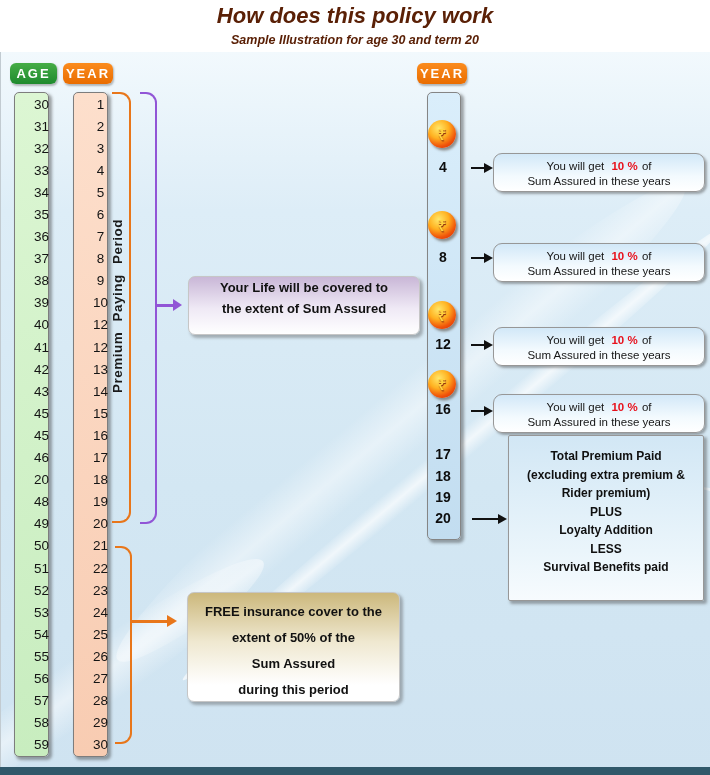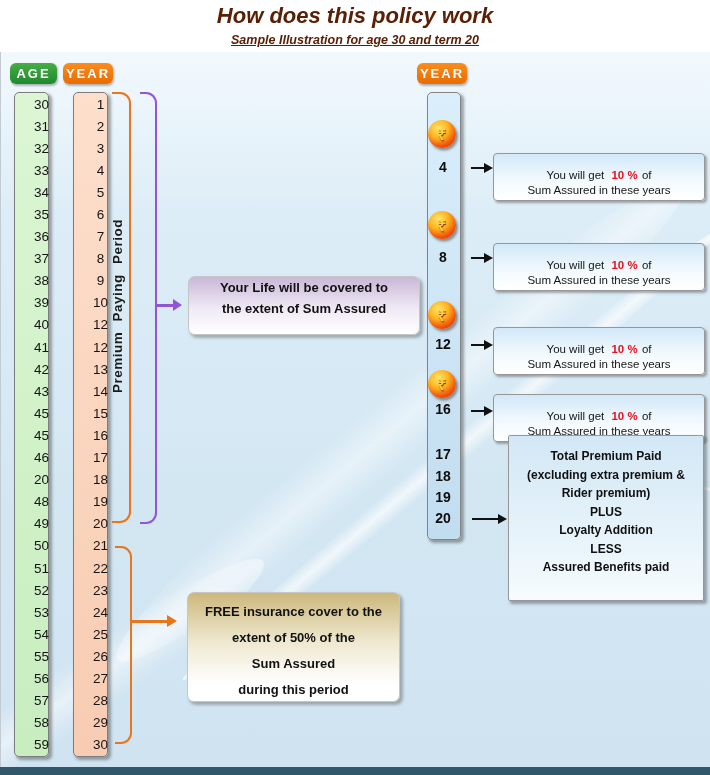--- a/index.html
+++ b/index.html
@@ -3,21 +3,21 @@
 <meta charset="utf-8">
 <style>
   html,body{margin:0;padding:0;background:#ffffff;}
   #page{position:relative;width:710px;height:775px;background:#ffffff;overflow:hidden;
         font-family:"Liberation Sans", sans-serif;}
 
   
   .title{position:absolute;left:0;top:3px;width:710px;text-align:center;
          font-size:22px;font-weight:bold;font-style:italic;color:#5a2006;}
   .subtitle{position:absolute;left:0;top:33px;width:710px;text-align:center;
-         font-size:12.5px;font-weight:bold;font-style:italic;color:#5a2006;text-decoration:underline;}
+         font-size:12.5px;font-weight:bold;font-style:italic;color:#5a2006;}
 
   
   .panel{position:absolute;left:0;top:52px;width:710px;height:723px;overflow:hidden;
          border-left:1px solid #c2cbd1;
          background:linear-gradient(to bottom,#f2f9fd 0%,#ddedf7 22%,#d3e7f3 60%,#cfe3f1 100%);}
   .swoosh1{position:absolute;left:30px;top:330px;width:740px;height:80px;border-radius:50%;
          background:linear-gradient(to bottom,rgba(255,255,255,0) 10%,rgba(255,255,255,.6) 50%,rgba(255,255,255,0) 90%);
          transform:rotate(-40deg);opacity:.75;}
   .swoosh2{position:absolute;left:100px;top:390px;width:700px;height:26px;border-radius:50%;
          background:linear-gradient(to bottom,rgba(255,255,255,0),rgba(255,255,255,.85),rgba(255,255,255,0));
@@ -89,22 +89,22 @@
   .blk-line{position:absolute;height:2.3px;background:#111;}
   .a1{left:471px;top:167px;width:14px;} .a2{left:471px;top:257px;width:14px;}
   .a3{left:471px;top:344px;width:14px;} .a4{left:471px;top:410px;width:14px;}
   .a5{left:472px;top:518px;width:27px;}
   .blk-head{border-top:5.5px solid transparent;border-bottom:5.5px solid transparent;border-left:9px solid #111;}
   .h1{left:484px;top:162.5px;} .h2{left:484px;top:252.5px;}
   .h3{left:484px;top:339.5px;} .h4{left:484px;top:405.5px;}
   .h5{left:498px;top:513.5px;}
 
   
-  .payout-box{position:absolute;left:493px;width:210px;height:32px;border:1px solid #979797;border-radius:4px;
-          text-align:center;font-size:11.5px;line-height:14.5px;color:#161616;padding-top:14px;
+  .payout-box{position:absolute;left:493px;width:210px;height:32px;border:1px solid #979797;border-radius:9px;
+          text-align:center;font-size:11.5px;line-height:14.5px;color:#161616;padding-top:5px;
           box-shadow:2px 2px 2.5px rgba(70,70,70,.45);
           background:linear-gradient(to bottom,#d2e8f8 0%,#f3fafe 60%,#ffffff 100%);}
   .pb1{top:153px;} .pb2{top:243px;} .pb3{top:327px;} .pb4{top:394px;}
   .payout-box .hl{color:#e8111c;font-weight:bold;margin-left:4px;margin-right:1px;}
 
   .big-box{position:absolute;left:508px;top:435px;width:194px;height:153px;border:1px solid #979797;border-radius:2px;
           text-align:center;font-size:12px;font-weight:bold;line-height:18.5px;color:#101010;padding-top:11px;
           box-shadow:2.5px 2.5px 3px rgba(70,70,70,.45);
           background:linear-gradient(to bottom,#d2e7f5 0%,#eaf5fb 70%,#f7fbfe 100%);}
 </style>
@@ -268,18 +268,18 @@
     <div>Sum Assured in these years</div>
   </div>
 
   <div class="big-box">
     <div>Total Premium Paid</div>
     <div>(excluding extra premium &amp;</div>
     <div>Rider premium)</div>
     <div>PLUS</div>
     <div>Loyalty Addition</div>
     <div>LESS</div>
-    <div>Assured Benefits paid</div>
+    <div>Survival Benefits paid</div>
   </div>
 
   <div class="bottom-bar"></div>
 
 </div>
 
 </body></html>

